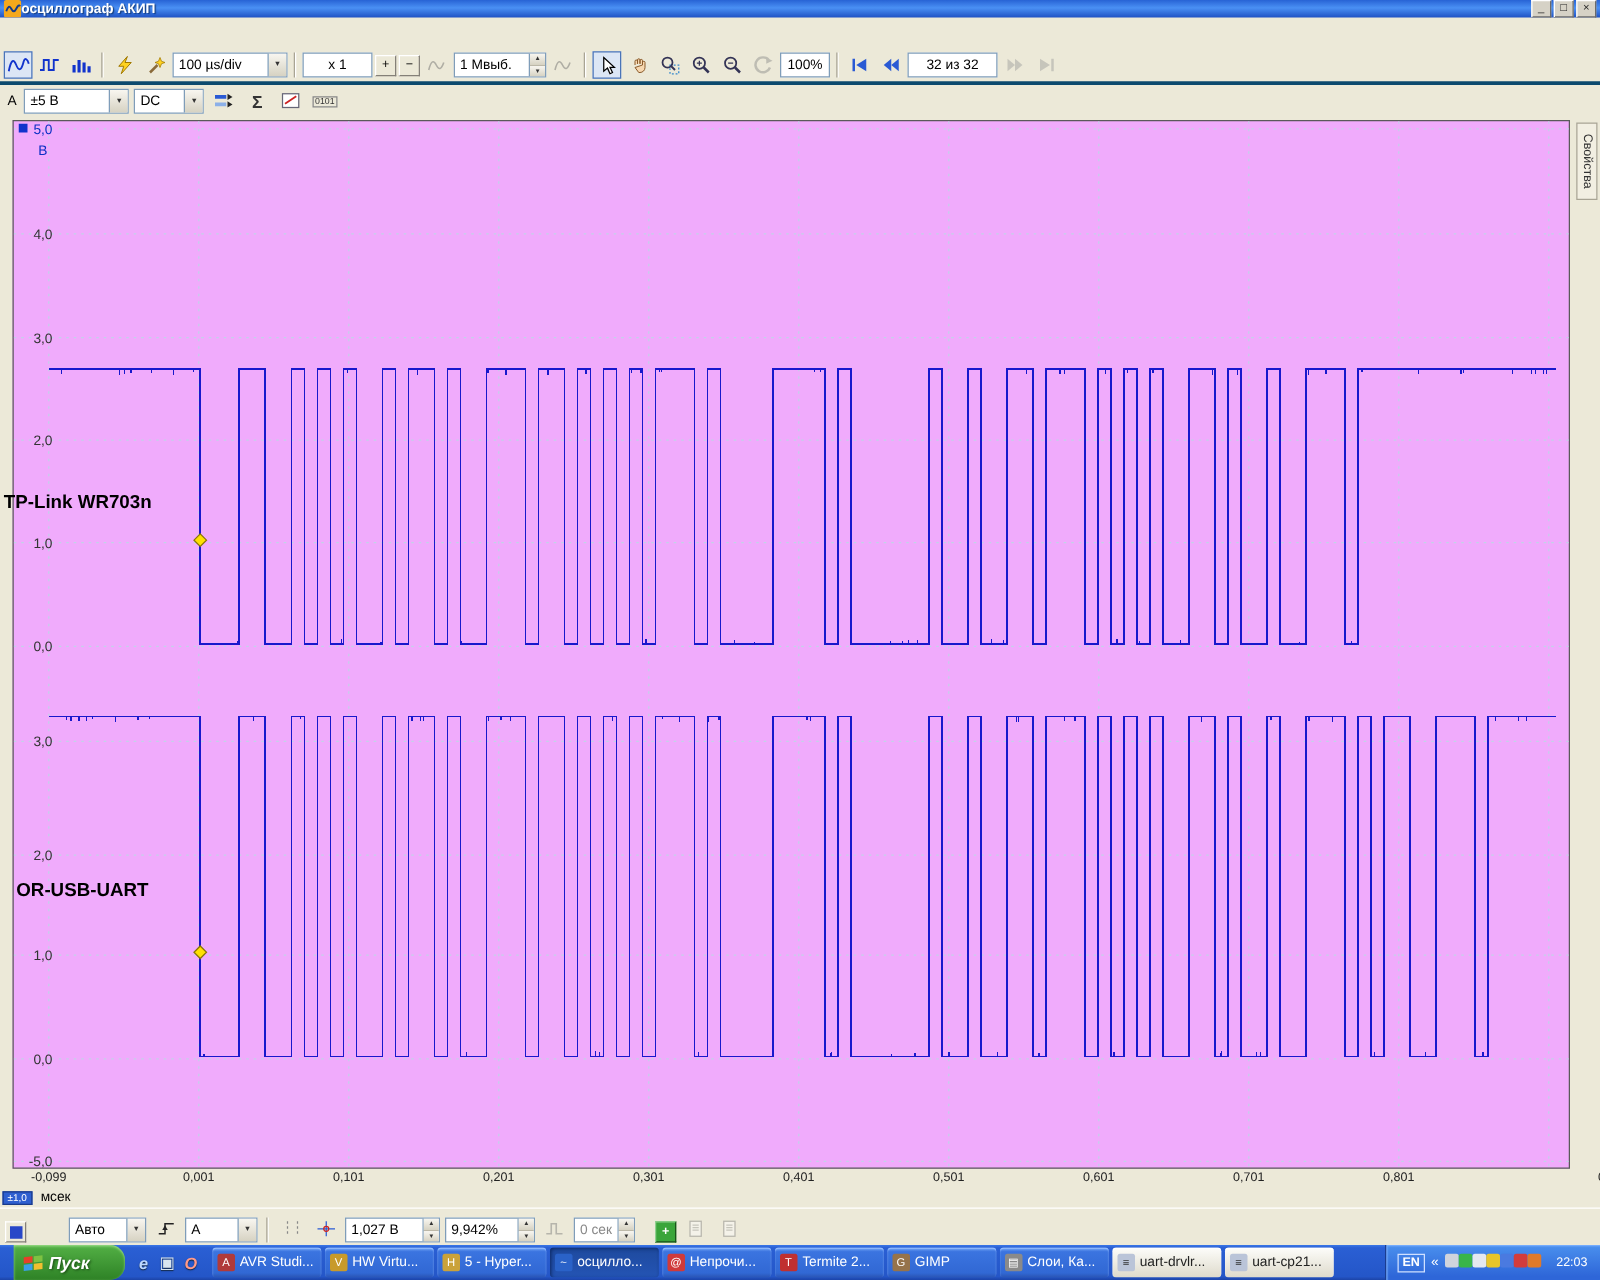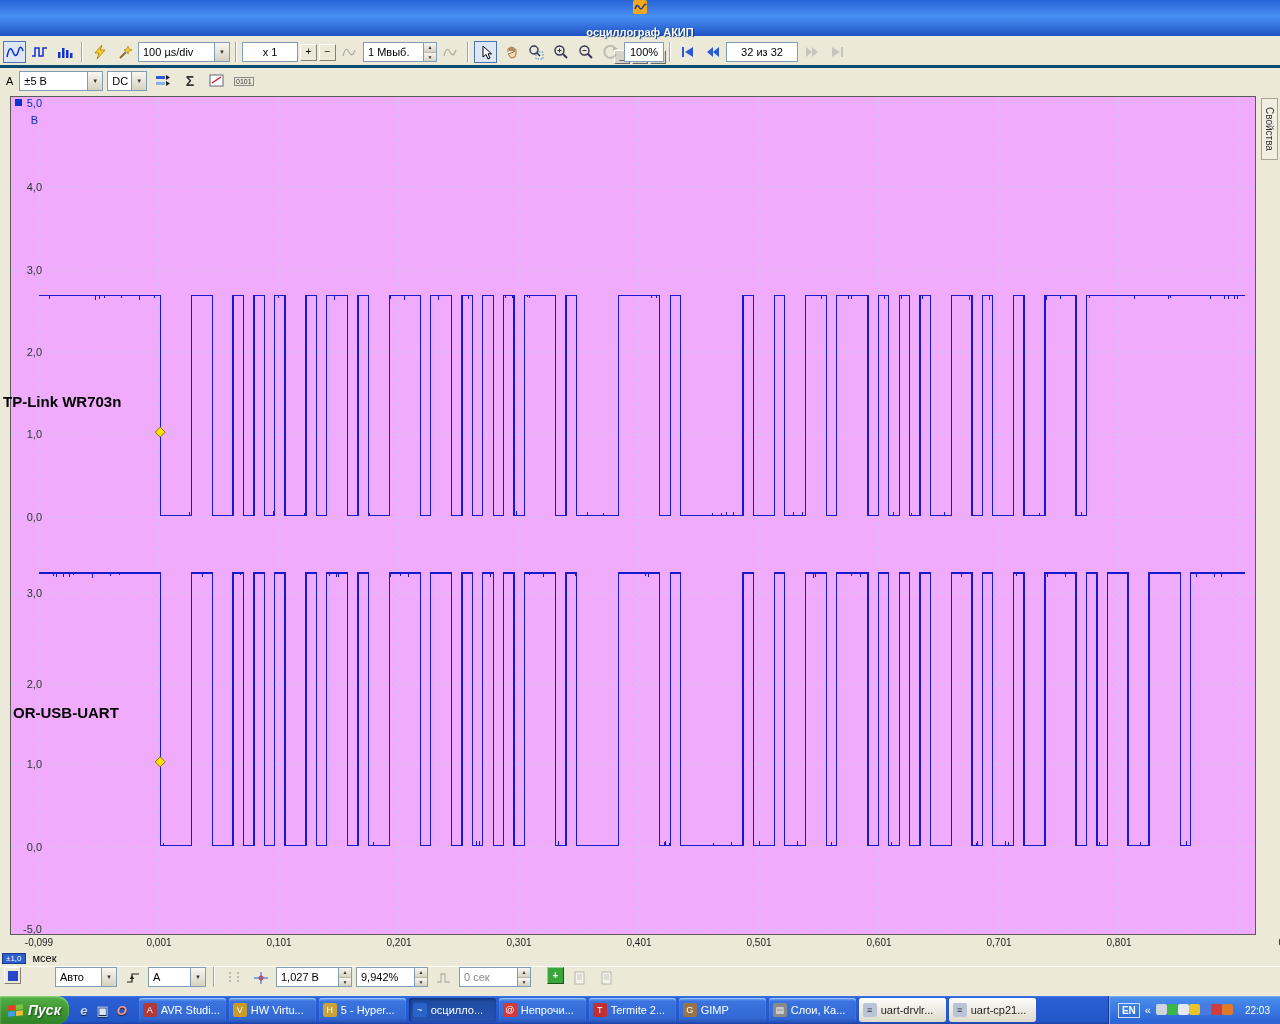--- a/index.html
+++ b/index.html
@@ -1,23 +1,23 @@
 <!DOCTYPE html>
 <html><head>
 <meta charset="utf-8">
 <style>
 *{margin:0;padding:0;box-sizing:border-box;}
 html,body{width:1280px;height:1024px;overflow:hidden;background:#ece9d8;
   font-family:"Liberation Sans","DejaVu Sans",sans-serif;font-size:11px;color:#000;}
 #app{position:absolute;inset:0;}
 
 
-.titlebar{position:absolute;left:0;top:0;width:100%;height:36px;
+.titlebar{position:absolute;left:0;top:0;width:100%;height:14px;
   background:linear-gradient(180deg,#2763d5 0%,#4a90f4 45%,#1f52c4 100%);
-  display:flex;align-items:center;padding:0 3px;gap:12px;flex-direction:column;}
+  display:flex;align-items:center;padding:0 3px;gap:0;}
 .app-icon{width:14px;height:14px;flex:none;}
 .title-text{color:#fff;font-weight:bold;font-size:11px;text-shadow:1px 1px 1px #123a7a;flex:1;white-space:nowrap;}
 .cap-btns{display:flex;gap:2px;}
 .cap-btn{width:16px;height:14px;background:#d6d2c6;border:1px solid;border-color:#fff #6a6a6a #6a6a6a #fff;
   font-size:9px;line-height:11px;text-align:center;color:#222;cursor:default;}
 
 
 .menubar{position:absolute;left:0;top:18px;width:100%;height:21px;background:#ece9d8;
   border-bottom:1px solid #d8d4c4;display:flex;align-items:center;padding-left:2px;}
 .menu-item{padding:3px 7px;white-space:nowrap;}
@@ -61,31 +61,31 @@
 #x-axis-row{position:absolute;left:0;top:843px;width:1260px;height:13px;}
 .xlab{position:absolute;transform:translateX(-50%);font-size:10px;color:#222;white-space:nowrap;}
 .unit-row{position:absolute;left:2px;top:858px;display:flex;align-items:center;gap:7px;}
 .scale-badge{background:#2e5fd0;border:1px solid #1a3a8a;color:#fff;font-size:8px;padding:0 3px;height:11px;line-height:10px;}
 .unit-label{font-size:11px;}
 .props-tab{position:absolute;left:1261px;top:4px;width:17px;height:62px;background:#f2efe2;border:1px solid #a8a494;
   writing-mode:vertical-rl;font-size:10px;display:flex;align-items:center;justify-content:center;color:#333;}
 
 
 .bottombar{position:absolute;left:0;top:966px;width:100%;height:28px;border-top:1px solid #fff;
-  display:flex;align-items:flex-start;padding-left:4px;gap:4px;}
+  display:flex;align-items:flex-end;padding-left:4px;gap:4px;}
 .swatch{width:10px;height:10px;background:#2847c8;display:block;}
 .sqbtn.green{background:#3aa53a;color:#fff;font-weight:bold;border-color:#8fd08f #1a521a #1a521a #8fd08f;}
 
 
 .taskbar{position:absolute;left:0;top:996px;width:100%;height:28px;
   background:linear-gradient(180deg,#3a77e8 0%,#2a5fd4 8%,#2456c8 90%,#1c44a8 100%);
   display:flex;align-items:center;}
-.start-btn{height:28px;padding:0 8px 0 8px;background:linear-gradient(180deg,#53b045,#2e8226);
+.start-btn{height:28px;padding:0 28px 0 8px;background:linear-gradient(180deg,#53b045,#2e8226);
   border-radius:0 12px 12px 0;display:flex;align-items:center;gap:5px;color:#fff;font-weight:bold;
-  font-style:italic;font-size:14px;text-shadow:1px 1px 2px #1a4a14;box-shadow:inset 0 1px 2px #9fe08c;flex:none;}
+  font-style:italic;font-size:14px;text-shadow:1px 1px 2px #1a4a14;box-shadow:inset 0 1px 2px #9fe08c;flex:none;margin-left:11px;}
 .winflag{display:grid;grid-template-columns:7px 7px;grid-template-rows:5px 5px;gap:1px;transform:skewY(-6deg);}
 .winflag i{display:block;}
 .quicklaunch{display:flex;align-items:center;gap:3px;padding:0 7px;flex:none;}
 .qlicon{width:16px;height:18px;display:flex;align-items:center;justify-content:center;font-size:13px;
   font-weight:bold;font-style:italic;text-shadow:0 1px 1px #123;}
 .tasks{display:flex;align-items:center;gap:3px;flex:1;overflow:hidden;padding-left:2px;}
 .task{width:87px;height:24px;border-radius:3px;flex:none;
   background:linear-gradient(180deg,#74a8f8,#3b74e0 14%,#3168d4 85%,#2a54b4);
   display:flex;align-items:center;gap:4px;padding:0 4px;box-shadow:inset 0 1px 1px #9cc2ff;}
 .task.active{background:linear-gradient(180deg,#1e4a9e,#2454b4);box-shadow:inset 1px 1px 3px #0e2a66;}
@@ -253,21 +253,21 @@
         </svg>
     </span>
   </div>
 
   <div class="channelbar">
     <span class="chan-label">A</span>
     <span class="combo" style="width:84px">
       <span class="val">±5 В</span>
       <span class="arrow">▼</span>
     </span>
-    <span class="combo" style="width:40px">
+    <span class="combo" style="width:56px">
       <span class="val">DC</span>
       <span class="arrow">▼</span>
     </span>
     <span class="tbtn">
       <svg width="16" height="14">
           <rect x="1" y="2" width="9" height="3" fill="#2a5ad4"></rect>
           <rect x="1" y="8" width="9" height="3" fill="#8cb0e8"></rect>
           <polygon points="15,3.5 11,1 11,6" fill="#222"></polygon>
           <polygon points="15,9.5 11,7 11,12" fill="#222"></polygon>
         </svg>
@@ -517,21 +517,21 @@
       <span class="spincol">
           <span class="sb">▲</span>
           <span class="sb">▼</span>
         </span>
     </span>
     <span class="tbtn dis">
       <svg width="16" height="14">
           <path d="M1 11 H5 V3 H9 V11 H14" stroke="#777" fill="none" stroke-width="1.3"></path>
         </svg>
     </span>
-    <span class="spin dim" style="width:72px">
+    <span class="spin dim" style="width:49px">
       <span class="val">0 сек</span>
       <span class="spincol">
           <span class="sb">▲</span>
           <span class="sb">▼</span>
         </span>
     </span>
     <span style="width:8px"></span>
     <span class="sqbtn green">+</span>
     <span class="tbtn dis">
       <svg width="14" height="15">

